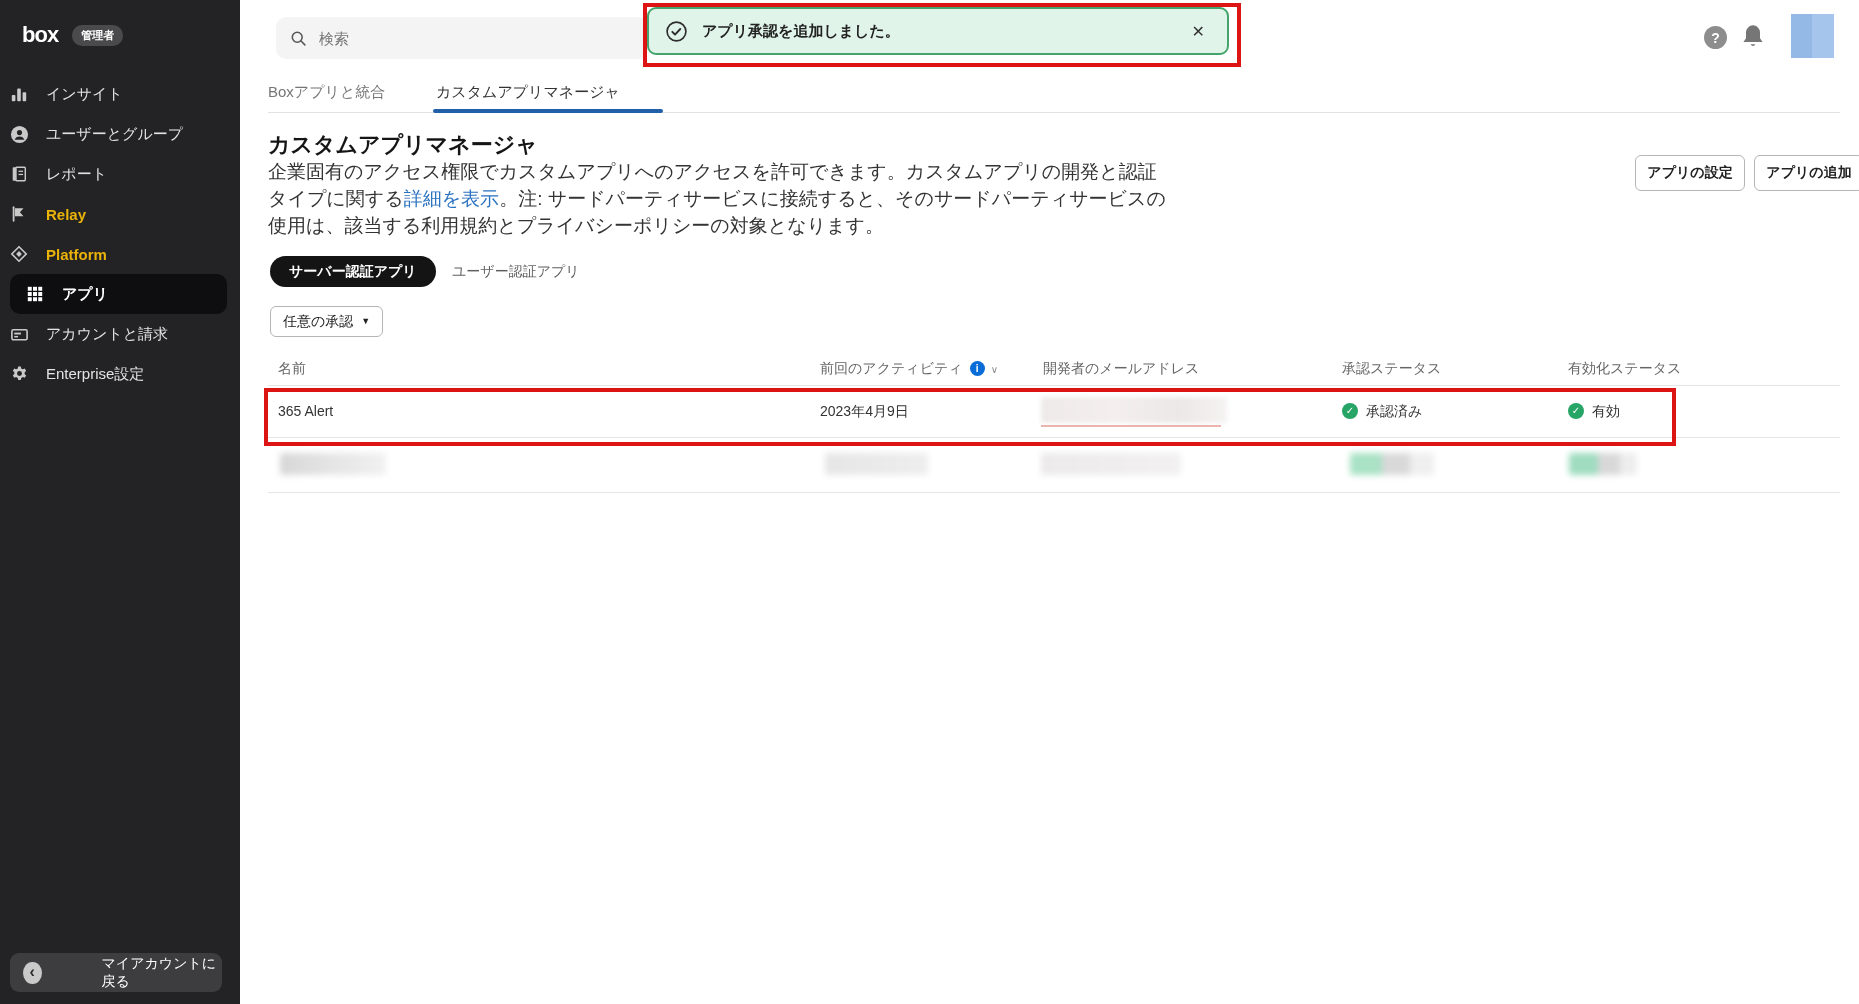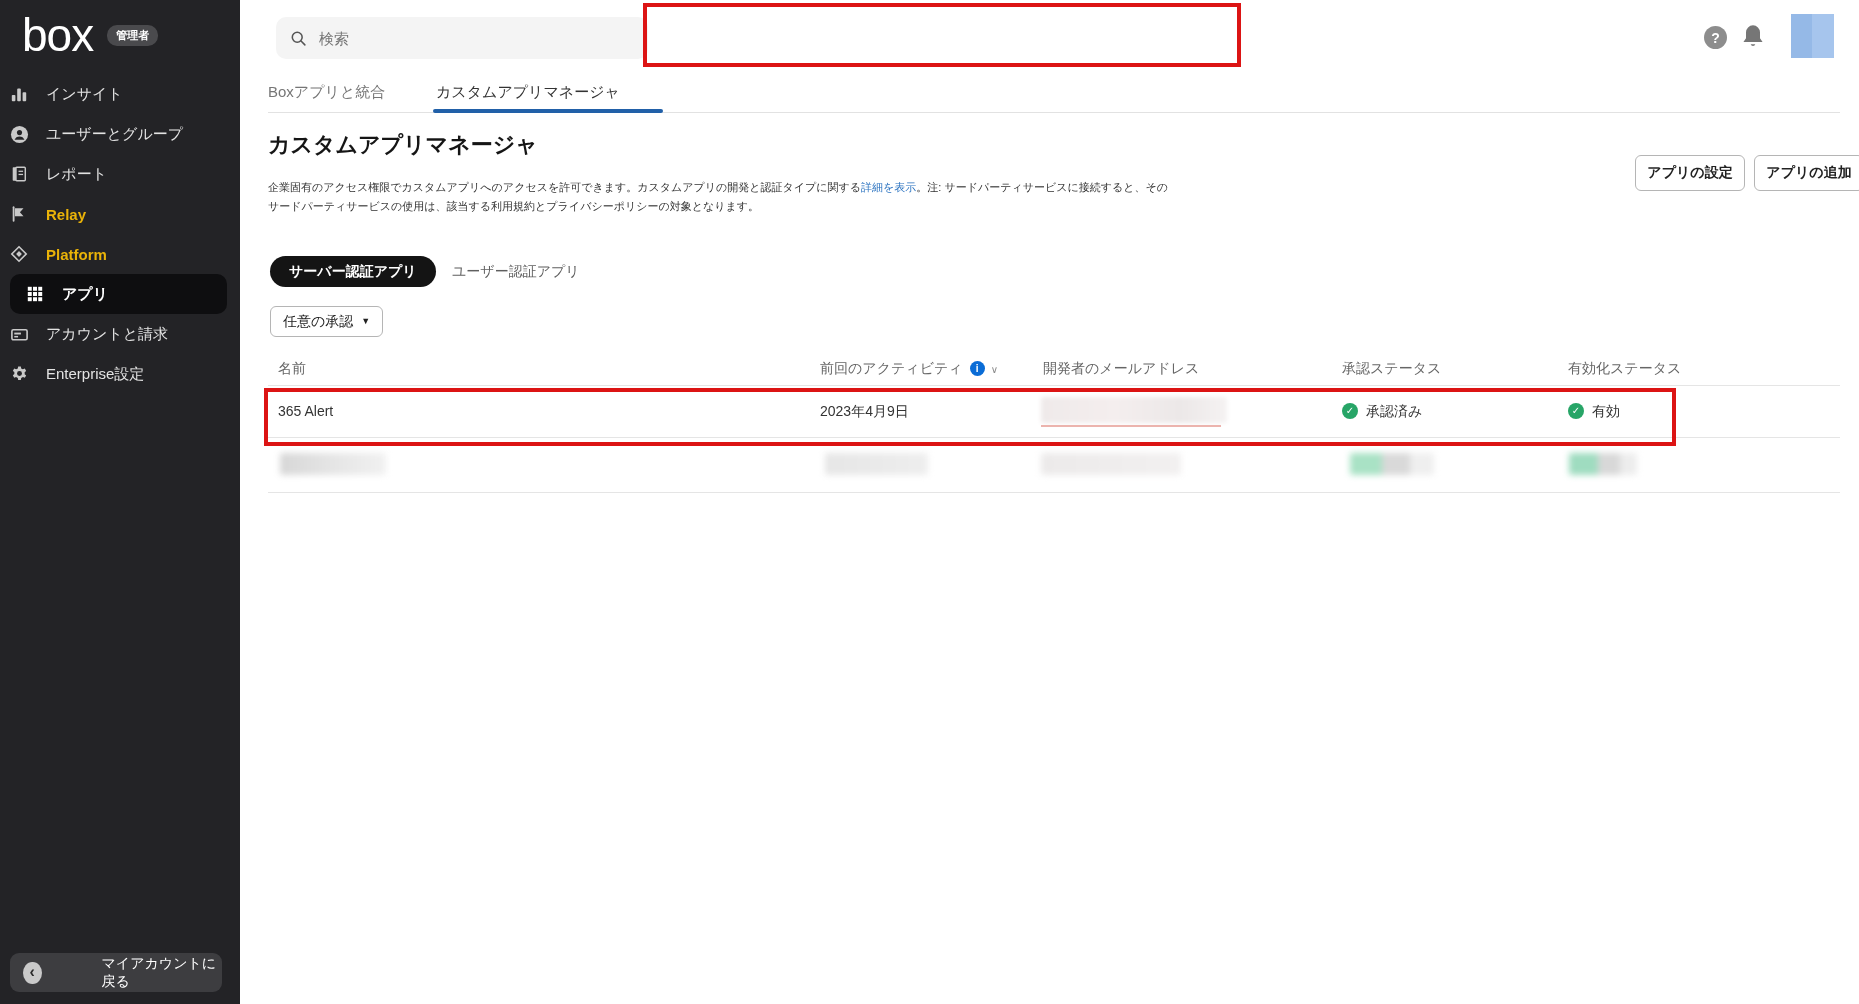--- a/index.html
+++ b/index.html
@@ -2,21 +2,21 @@
 <html><head>
 <meta charset="utf-8">
 <style>
   html,body{margin:0;padding:0;background:#fff;}
   #app{position:relative;width:1859px;height:1004px;overflow:hidden;
        font-family:"Liberation Sans","DejaVu Sans",sans-serif;background:#fff;}
 
   
   .sidebar{position:absolute;left:0;top:0;width:240px;height:1004px;background:#232326;}
   .logo-row{position:absolute;left:22px;top:16px;display:flex;align-items:center;gap:14px;}
-  .logo-text{color:#fff;font-size:46px;font-weight:normal;letter-spacing:-1px;line-height:38px;}
+  .logo-text{color:#fff;font-size:22px;font-weight:bold;letter-spacing:-1px;line-height:38px;}
   .admin-badge{background:#4a4a4d;color:#fff;font-size:11px;padding:3px 9px;border-radius:10px;font-weight:bold;}
   .nav{position:absolute;left:0;top:74px;width:240px;}
   .nav-item{position:relative;display:flex;align-items:center;height:40px;padding-left:8px;cursor:pointer;}
   .nav-item .nicon{width:22px;height:20px;display:flex;align-items:center;justify-content:center;margin-right:16px;color:#c9c9c9;}
   .nav-item .nlabel{color:#e3e3e3;font-size:15px;}
   .nav-item .nlabel.latin{font-weight:bold;color:#eab308;}
   .nav-item.active{background:#0e0e10;border-radius:10px;margin:0 13px 0 10px;padding-left:14px;}
   .nav-item.active .nlabel{color:#fff;font-weight:bold;}
   .back-pill{position:absolute;left:10px;top:953px;width:212px;height:39px;background:#3d3d40;border-radius:9px;
              display:flex;align-items:center;gap:13px;padding-left:13px;box-sizing:border-box;cursor:pointer;}
@@ -47,21 +47,21 @@
 
   
   .tabbar{position:absolute;left:268px;top:80px;width:1572px;height:32px;border-bottom:1px solid #e2e2e2;}
   .tab{position:absolute;top:0;font-size:15px;color:#767676;cursor:pointer;line-height:24px;}
   .tab.t0{left:0;}
   .tab.t1{left:168px;color:#333;}
   .tab-underline{position:absolute;left:165px;top:29px;width:230px;height:4px;background:#2160a8;border-radius:2px;}
 
   
   .page-title{position:absolute;left:268px;top:130px;font-size:22px;font-weight:bold;color:#151515;}
-  .page-desc{position:absolute;left:268px;top:178px;width:905px;font-size:11px;line-height:19px;color:#333;}
+  .page-desc{position:absolute;left:268px;top:158px;width:905px;font-size:19px;line-height:27px;color:#333;}
   .page-desc a{color:#2a72c0;text-decoration:none;cursor:pointer;}
   .btn{position:absolute;top:155px;height:36px;background:#fff;border:1px solid #b5b5b5;border-radius:6px;
        font-size:14px;font-weight:bold;color:#222;display:flex;align-items:center;justify-content:center;cursor:pointer;box-sizing:border-box;margin-left:42px;}
   .btn-settings{left:1593px;width:110px;}
   .btn-add{left:1712px;width:110px;}
 
   
   .pill-active{position:absolute;left:270px;top:256px;height:31px;background:#141414;color:#fff;font-size:14px;font-weight:bold;
                border-radius:16px;display:flex;align-items:center;padding:0 19px;cursor:pointer;}
   .pill-inactive{position:absolute;left:452px;top:256px;height:31px;color:#5f5f5f;font-size:14px;display:flex;align-items:center;cursor:pointer;}
@@ -215,20 +215,30 @@
 
   <div class="help-circle">?</div>
   <div class="bell">
     <svg width="26" height="28" viewBox="0 0 22 24">
         <path d="M11 2a6 6 0 0 0-6 6v5l-2.2 3.2h16.4L17 13V8a6 6 0 0 0-6-6z" fill="#767676"></path>
         <path d="M9 18.2a2.1 2.1 0 0 0 4 0z" fill="#767676"></path>
       </svg>
   </div>
   <div class="avatar"></div>
 
+  <div class="toast">
+    <span>
+      <svg width="23" height="23" viewBox="0 0 22 22">
+          <circle cx="11" cy="11" r="9" fill="none" stroke="#2e2e2e" stroke-width="1.6"></circle>
+          <path d="M7 11.3l2.6 2.6 5-5.3" fill="none" stroke="#2e2e2e" stroke-width="1.8" stroke-linecap="round" stroke-linejoin="round"></path>
+        </svg>
+    </span>
+    <span class="toast-text">アプリ承認を追加しました。</span>
+    <span class="toast-close">✕</span>
+  </div>
   <div class="annotation toast-annotation"></div>
 
   <div class="tabbar">
     <span class="tab t0">Boxアプリと統合</span>
     <span class="tab t1">カスタムアプリマネージャ</span>
     <span class="tab-underline"></span>
   </div>
 
   <div class="page-title">カスタムアプリマネージャ</div>
   <div class="page-desc"><span>企業固有のアクセス権限でカスタムアプリへのアクセスを許可できます。カスタムアプリの開発と認証タイプに関する</span><a>詳細を表示</a><span>。注: サードパーティサービスに接続すると、そのサードパーティサービスの使用は、該当する利用規約とプライバシーポリシーの対象となります。</span></div>

